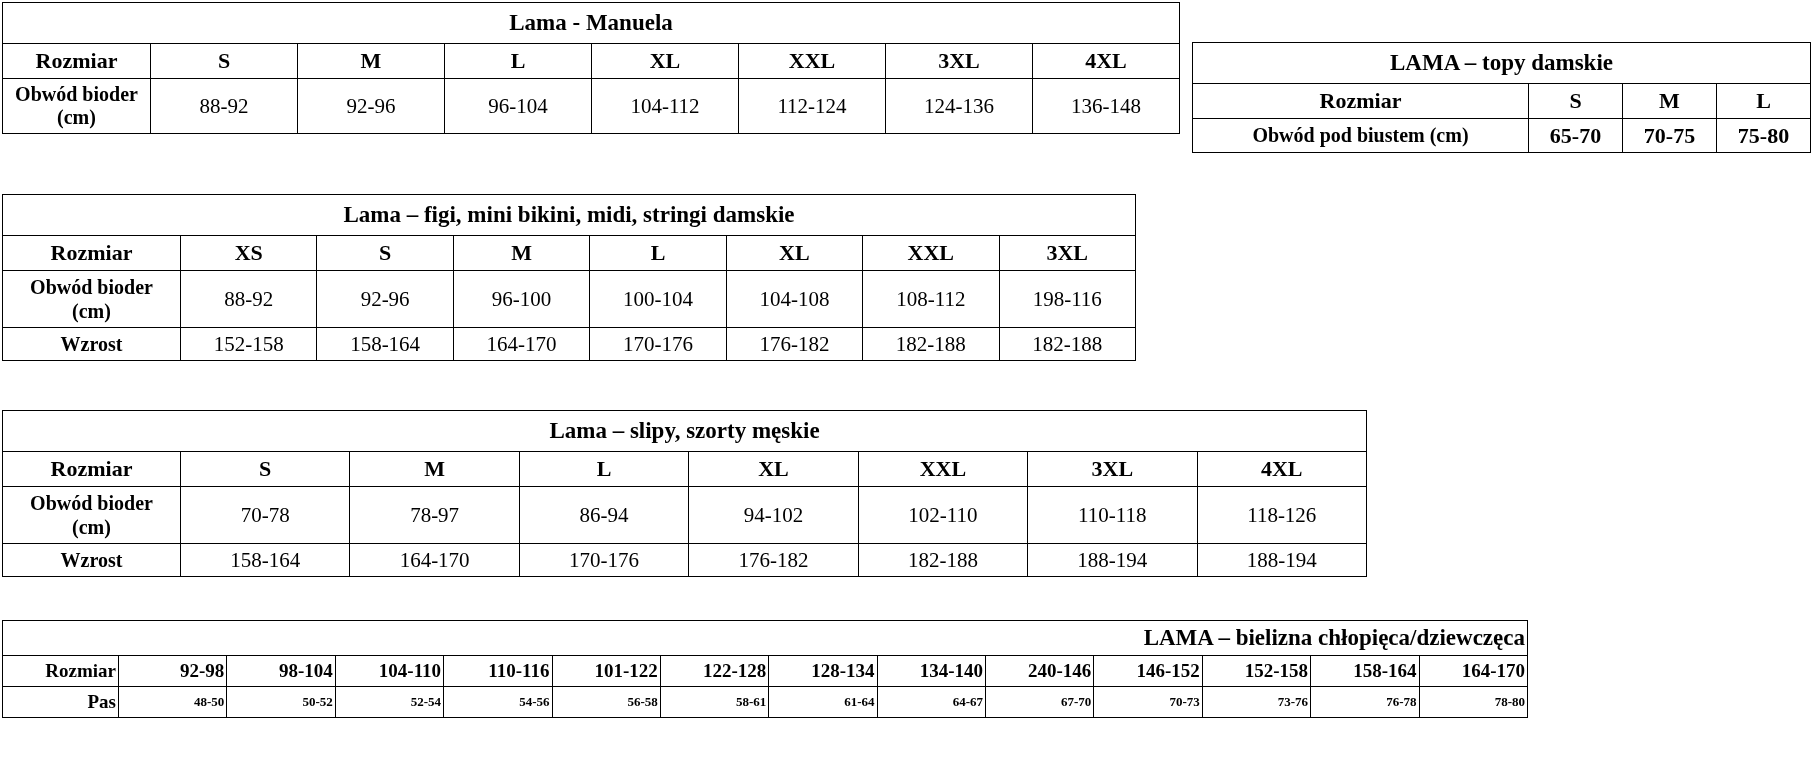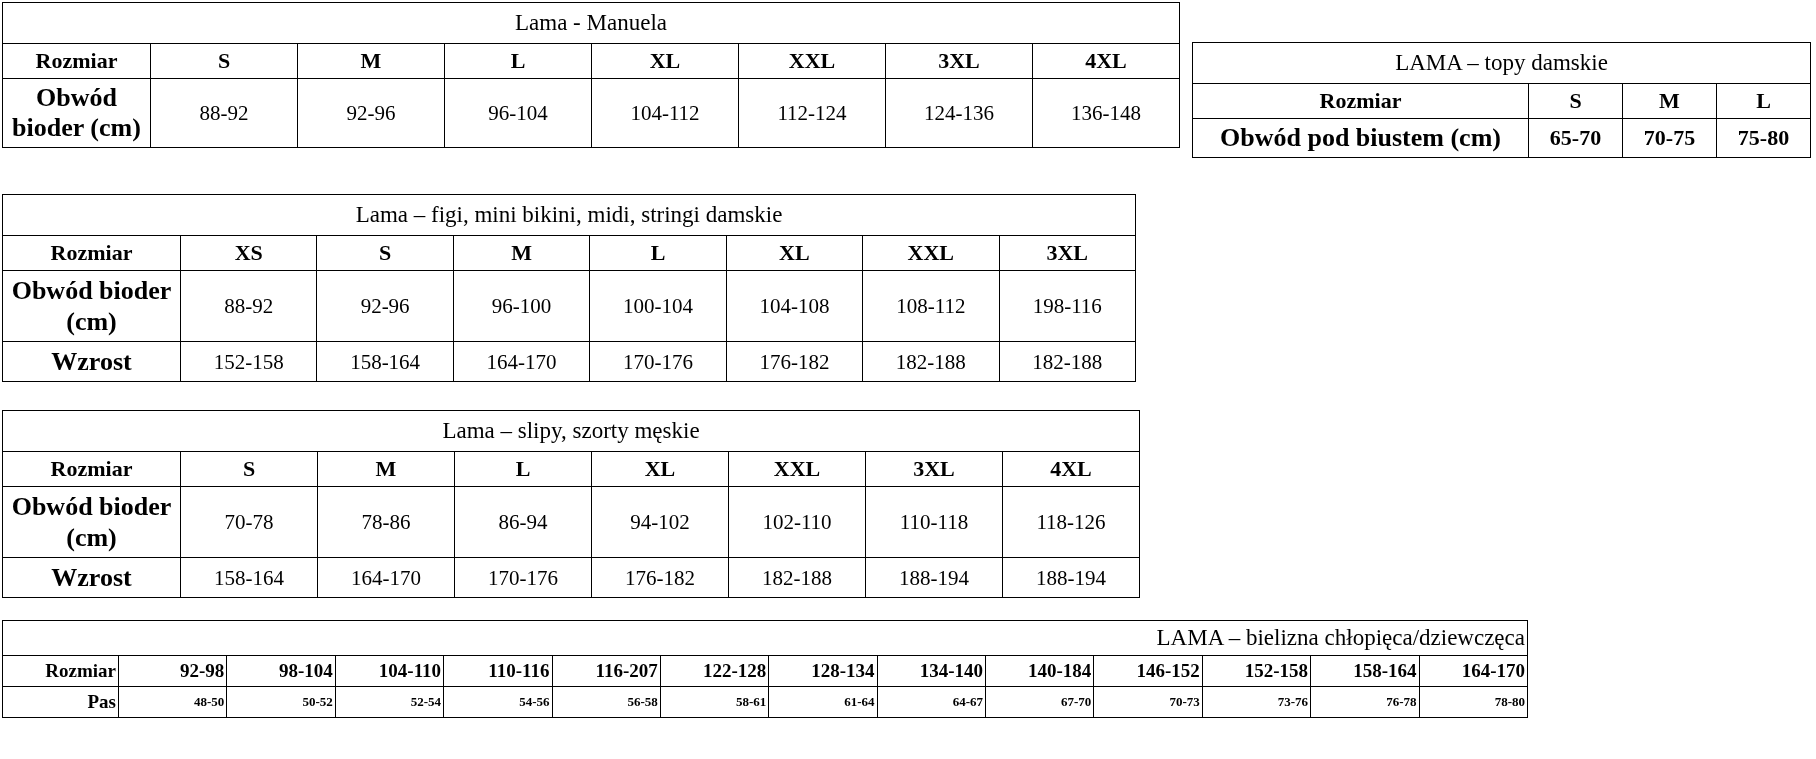--- a/index.html
+++ b/index.html
@@ -26,42 +26,42 @@
     border: 1px solid #000000;
     text-align: center;
     vertical-align: middle;
     padding: 4px 6px;
     font-size: 21px;
     font-weight: normal;
     line-height: 1.15;
   }
   table.sz th.title {
     font-size: 23px;
-    font-weight: normal;
+    font-weight: bold;
     padding: 7px 6px;
     margin-left: 42px;
   }
   table.sz td.hdr, table.sz th.hdr {
     font-weight: bold;
     font-size: 22px;
   }
   table.sz td.rowlbl {
     font-weight: bold;
-    font-size: 26px;
+    font-size: 20px;
   }
   
   .blk { position: absolute; }
   #t-manuela { left: 2px; top: 2px; width: 1178px; }
   #t-manuela col.c0 { width: 148px; }
   #t-topy { left: 1192px; top: 42px; width: 618px; padding-left: 24px; }
   #t-topy col.c0 { width: 336px; }
   #t-topy col.cs { width: 94px; }
   #t-figi { left: 2px; top: 194px; width: 1134px; padding-left: 14px; }
   #t-figi col.c0 { width: 178px; }
-  #t-slipy { left: 2px; top: 410px; width: 1138px; }
+  #t-slipy { left: 2px; top: 410px; width: 1365px; }
   #t-slipy col.c0 { width: 178px; }
   #t-bielizna { left: 2px; top: 620px; width: 1526px; }
   #t-bielizna col.c0 { width: 116px; }
   #t-bielizna td, #t-bielizna th { font-size: 19px; padding: 4px 2px; text-align: right; }
   #t-bielizna td.hdr { font-size: 19px; }
   #t-bielizna th.title { font-size: 23px; }
   #t-bielizna td.val { font-weight: bold; font-size: 13px; }
   #t-figi td.rowlbl, #t-slipy td.rowlbl { line-height: 1.2; }
 </style>
 </head>
@@ -210,21 +210,21 @@
         <td class="hdr">XL</td>
         <td class="hdr">XXL</td>
         <td class="hdr">3XL</td>
         <td class="hdr">4XL</td>
       </tr>
     </thead>
     <tbody>
       <tr>
         <td class="rowlbl">Obwód bioder (cm)</td>
         <td class="val">70-78</td>
-        <td class="val">78-86</td>
+        <td class="val">78-97</td>
         <td class="val">86-94</td>
         <td class="val">94-102</td>
         <td class="val">102-110</td>
         <td class="val">110-118</td>
         <td class="val">118-126</td>
       </tr>
       <tr>
         <td class="rowlbl">Wzrost</td>
         <td class="val">158-164</td>
         <td class="val">164-170</td>
@@ -257,25 +257,25 @@
     <thead>
       <tr>
         <th class="title" colspan="14">LAMA – bielizna chłopięca/dziewczęca</th>
       </tr>
       <tr>
         <td class="hdr">Rozmiar</td>
         <td class="hdr">92-98</td>
         <td class="hdr">98-104</td>
         <td class="hdr">104-110</td>
         <td class="hdr">110-116</td>
-        <td class="hdr">116-207</td>
+        <td class="hdr">101-122</td>
         <td class="hdr">122-128</td>
         <td class="hdr">128-134</td>
         <td class="hdr">134-140</td>
-        <td class="hdr">140-184</td>
+        <td class="hdr">240-146</td>
         <td class="hdr">146-152</td>
         <td class="hdr">152-158</td>
         <td class="hdr">158-164</td>
         <td class="hdr">164-170</td>
       </tr>
     </thead>
     <tbody>
       <tr>
         <td class="rowlbl">Pas</td>
         <td class="val">48-50</td>

